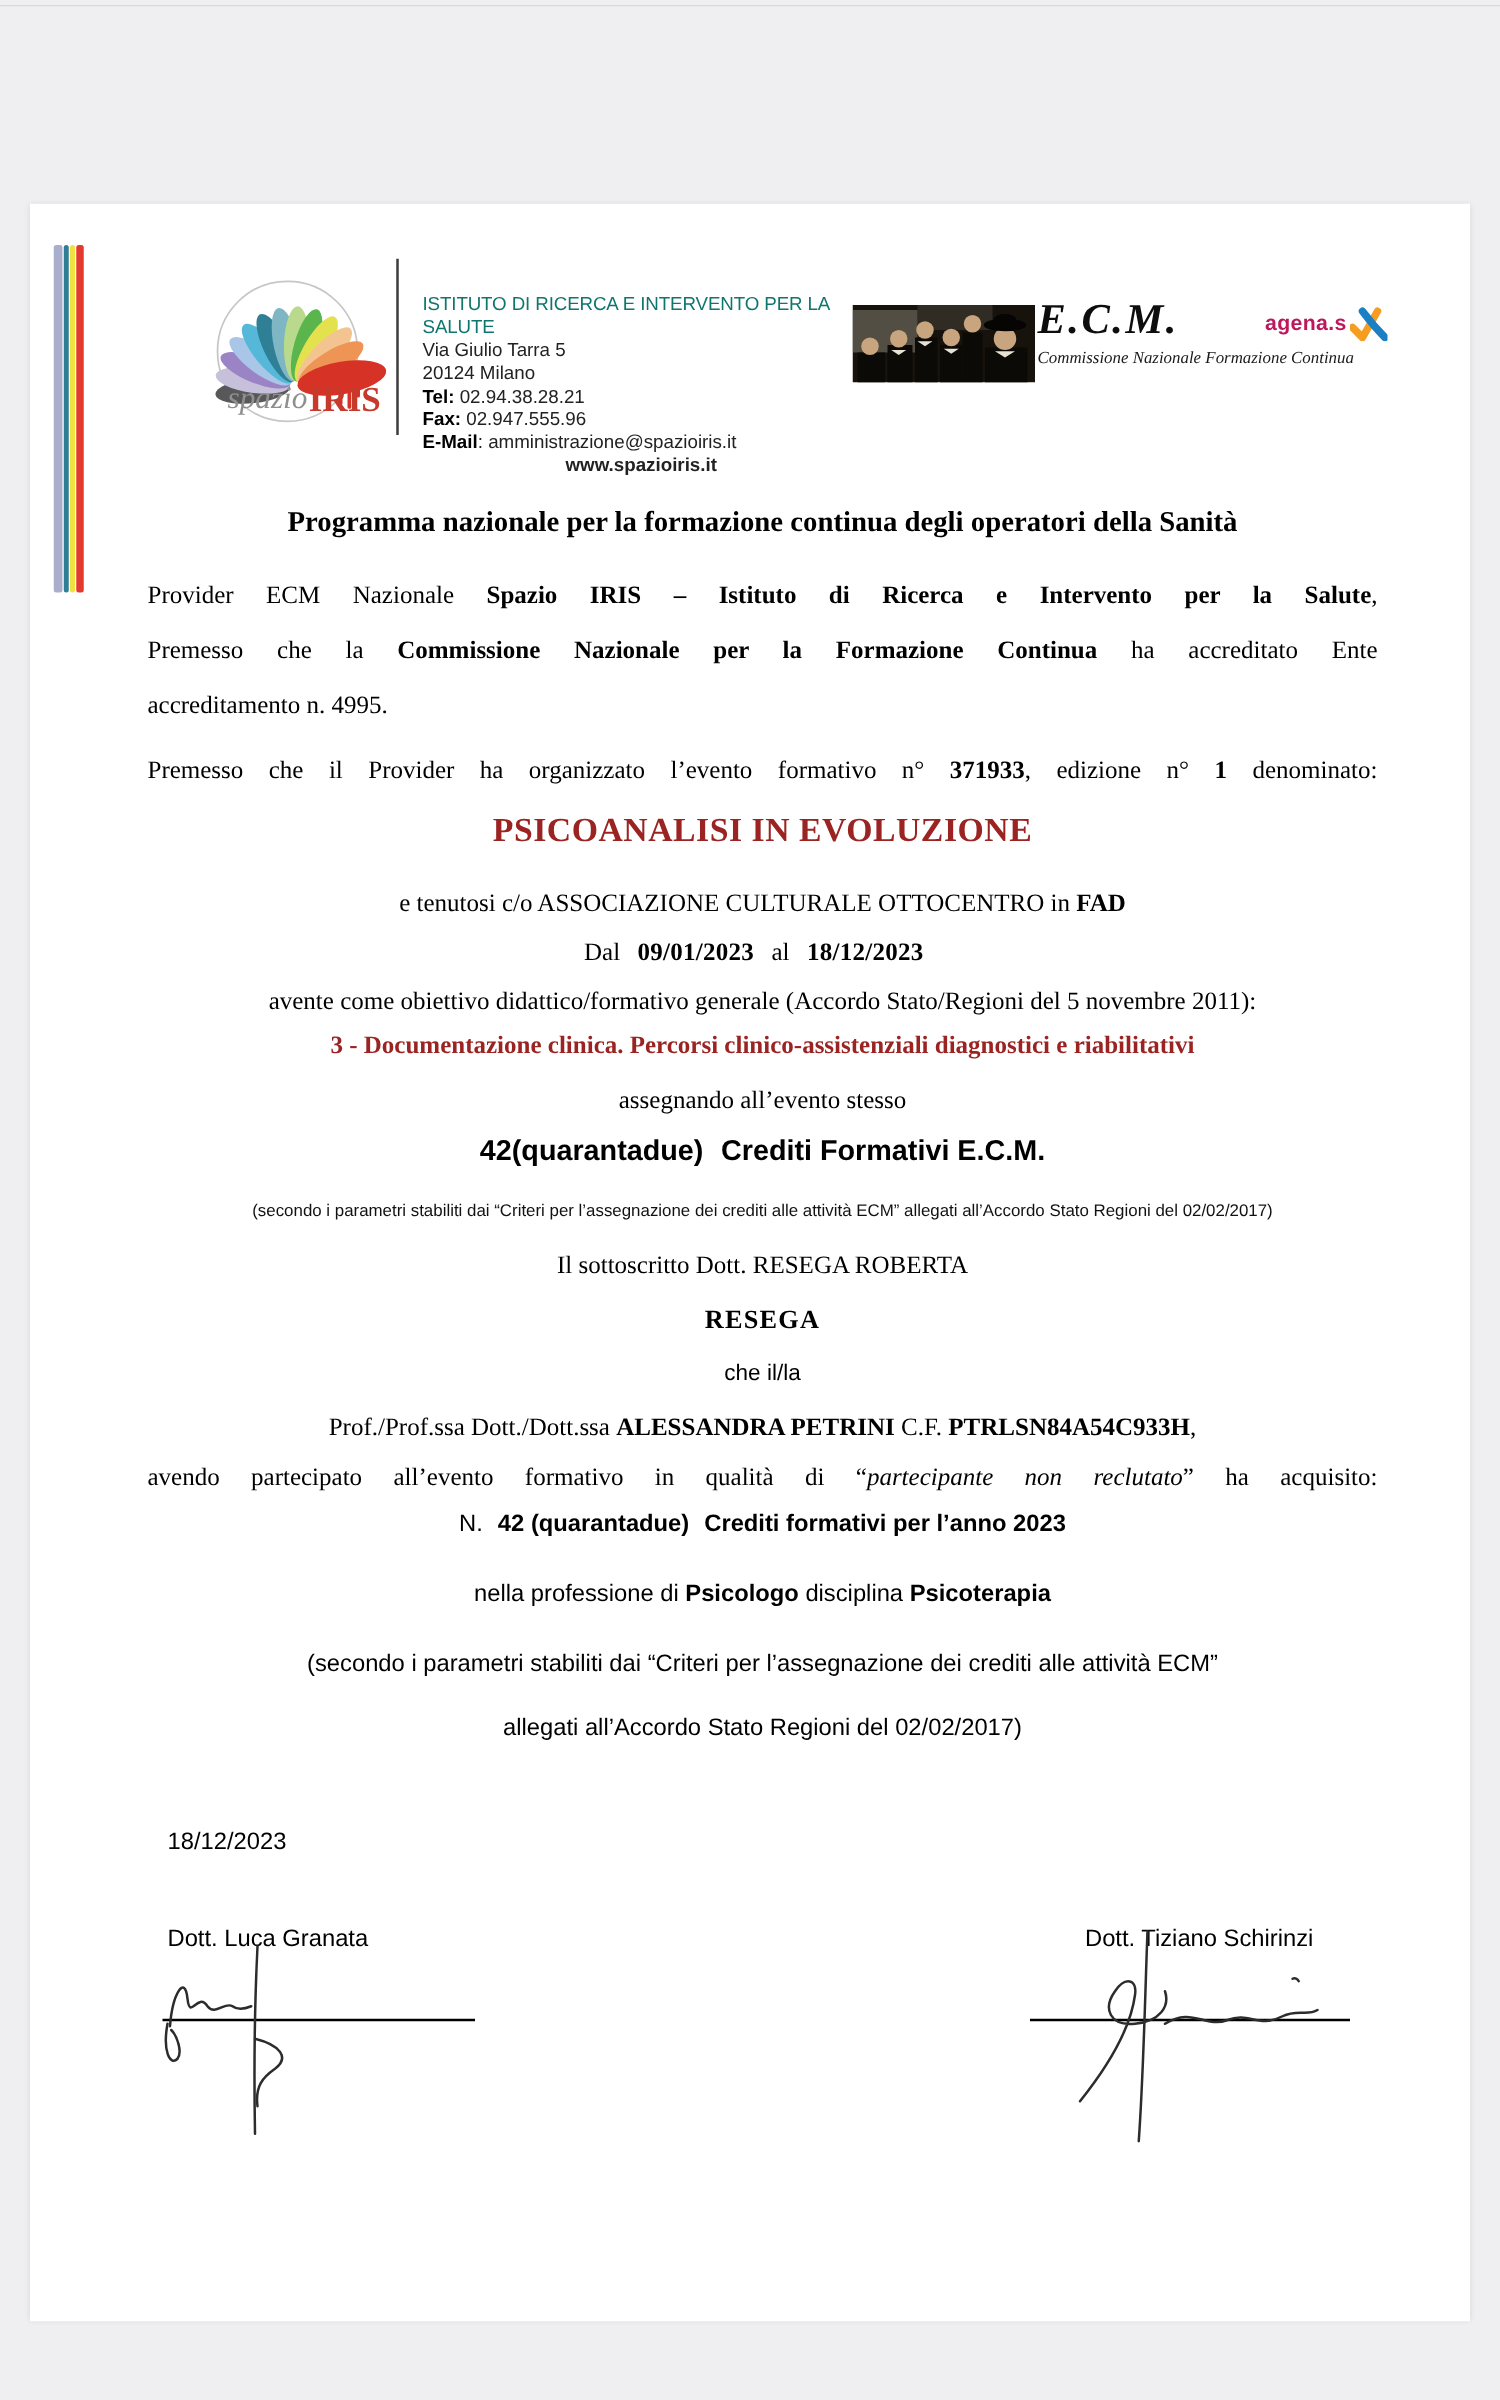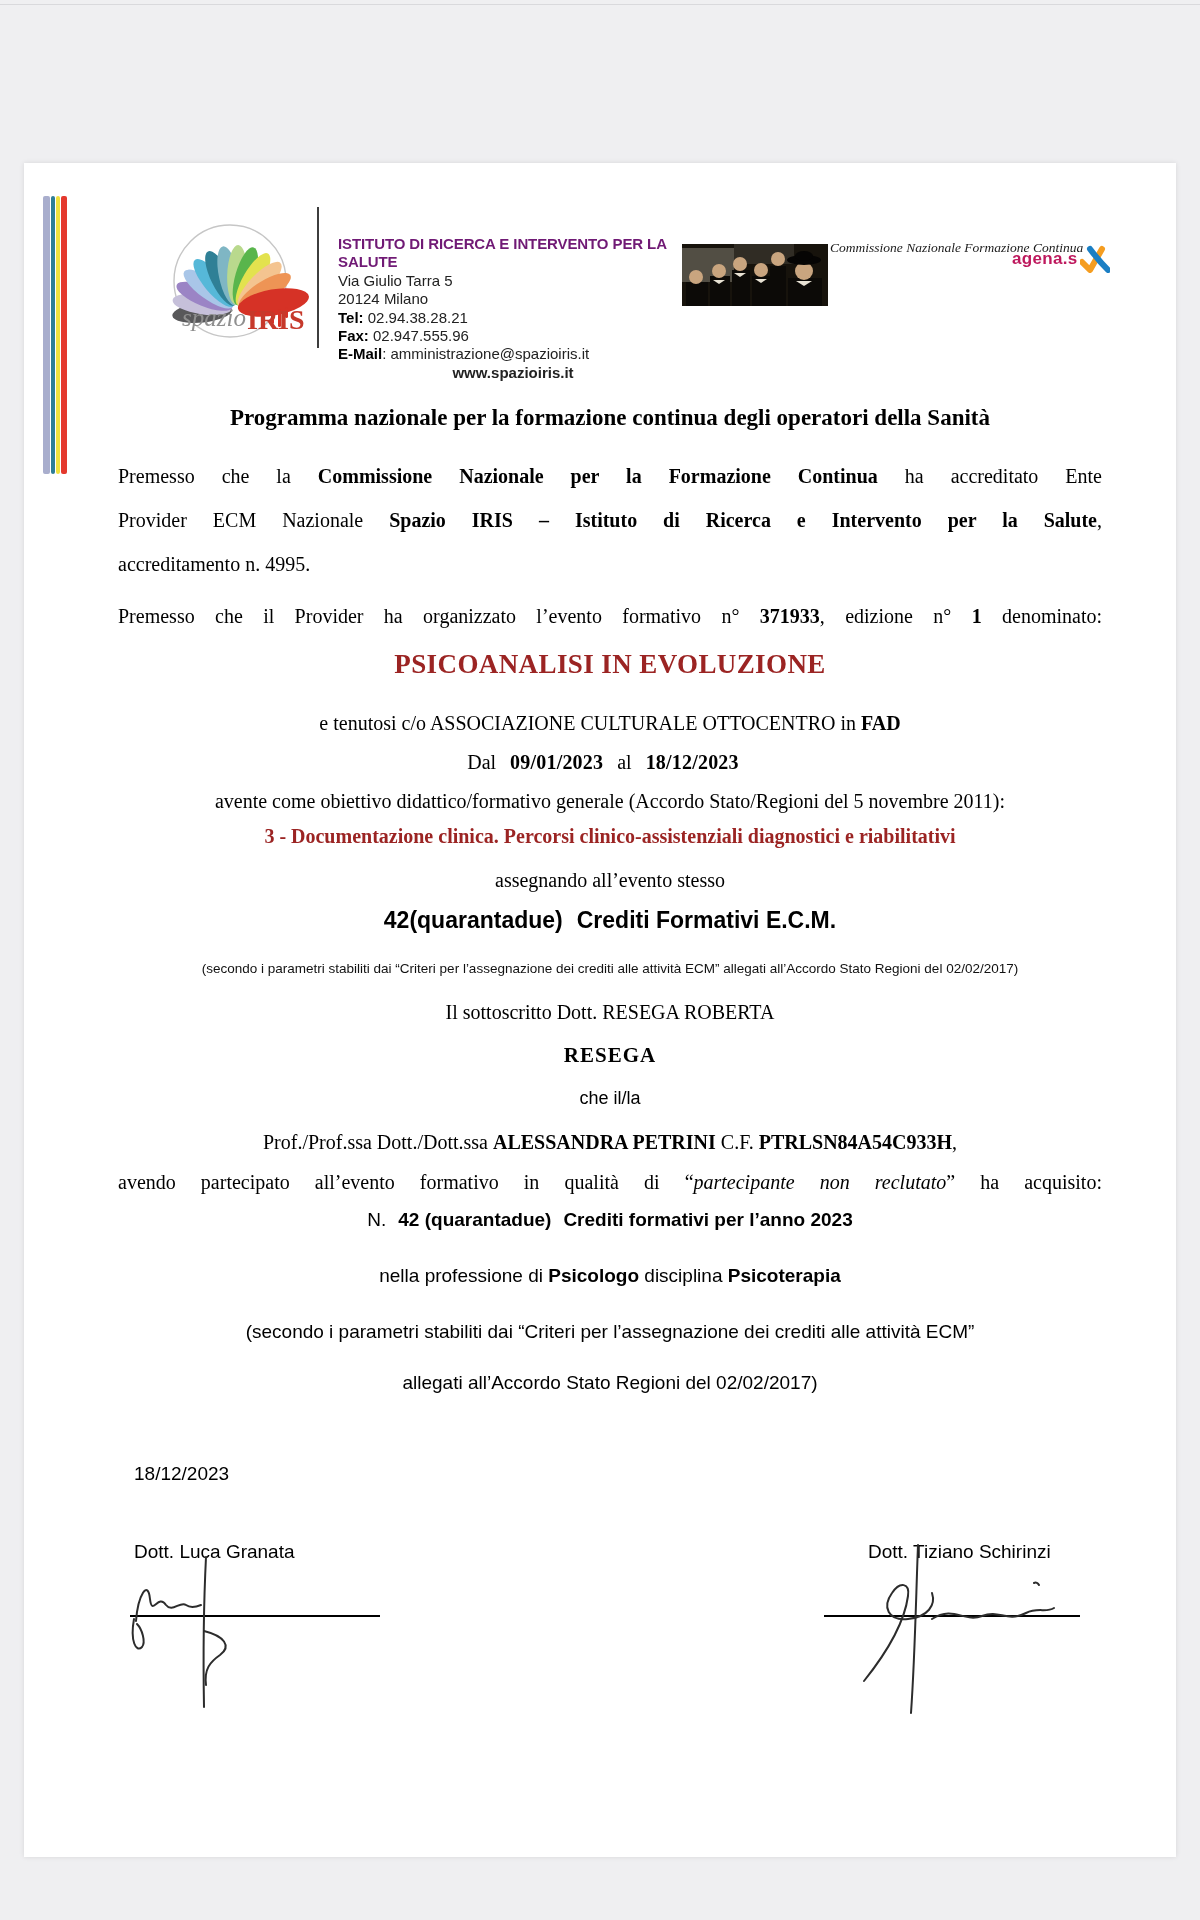--- a/index.html
+++ b/index.html
@@ -12,21 +12,21 @@
   
   .stripe-bar{position:absolute;left:19px;top:33px;width:25px;height:278px;display:flex;gap:1px;}
   .stripe{height:100%;border-radius:2px;}
   .s1{width:7px;} .s2{width:4px;} .s3{width:4px;} .s4{width:6px;}
 
   .logo-box{position:absolute;left:134px;top:60px;width:162px;height:120px;}
   .vdivider{position:absolute;left:293px;top:44px;width:2px;height:141px;background:#3d3d3d;}
 
   .institute{position:absolute;left:314px;top:72px;width:350px;
              font-size:15px;line-height:18.4px;color:#222;}
-  .inst-name{font-weight:bold;font-size:15px;color:#701a75;letter-spacing:-0.1px;}
+  .inst-name{font-weight:normal;font-size:15px;color:#0f766e;letter-spacing:-0.1px;}
   .inst-web{font-weight:bold;text-align:center;}
   .institute b{color:#000;}
 
   .ecm-strip{position:absolute;left:658px;top:81px;width:146px;height:62px;}
   .ecm-text{position:absolute;left:806px;top:74px;width:290px;font-family:"Liberation Serif",serif;}
   .ecm-title{font-style:italic;font-weight:bold;font-size:34px;letter-spacing:2px;color:#0d0d0d;}
   .ecm-sub{font-style:italic;font-size:13.5px;margin-top:3px;white-space:nowrap;color:#1a1a1a;}
 
   .agenas{position:absolute;left:988px;top:82px;display:flex;align-items:center;gap:3px;}
   .agenas-text{font-size:17px;font-weight:bold;letter-spacing:.3px;}
@@ -152,38 +152,39 @@
           <rect x="106" y="34" width="34" height="28" fill="#0c0a07"></rect>
           <circle cx="122" cy="27" r="9" fill="#c9a57f"></circle>
           <ellipse cx="122" cy="16" rx="17" ry="5" fill="#060504"></ellipse>
           <ellipse cx="122" cy="12" rx="9" ry="5" fill="#060504"></ellipse>
           <path d="M114,37 l8,5 l8,-5 z" fill="#e8e2d4"></path>
         </g>
       </svg>
     </div>
 
     <div class="ecm-text">
+      <div class="ecm-title">E.C.M.</div>
       <div class="ecm-sub">Commissione Nazionale Formazione Continua</div>
     </div>
 
     <div class="agenas">
       <span class="agenas-text" style="color:#be185d">agena.s</span>
       <svg width="30" height="28" viewBox="0 0 30 28">
         <path d="M2,17 L10,25 L22,4" fill="none" stroke="#f59d20" stroke-width="6" stroke-linecap="round" stroke-linejoin="round"></path>
         <path d="M10,4 C16,12 22,19 28,25" fill="none" stroke="#1b7fc4" stroke-width="6" stroke-linecap="round"></path>
       </svg>
     </div>
 
     <div class="doc">
 
       <div class="b-title">Programma nazionale per la formazione continua degli operatori della Sanità</div>
 
       <div class="b-p1">
+        <div class="jline"><span>Provider ECM Nazionale </span><b>Spazio IRIS – Istituto di Ricerca e Intervento per la Salute</b><span>,</span></div>
         <div class="jline"><span>Premesso che la </span><b>Commissione Nazionale per la Formazione Continua</b><span> ha accreditato Ente</span></div>
-        <div class="jline"><span>Provider ECM Nazionale </span><b>Spazio IRIS – Istituto di Ricerca e Intervento per la Salute</b><span>,</span></div>
         <div class="jline lastleft"><span>accreditamento n. 4995.</span></div>
       </div>
 
       <div class="b-p2 jlast">
         <span>Premesso che il Provider ha organizzato l’evento formativo n° </span><b>371933</b><span>, edizione n° </span><b>1</b><span> denominato:</span>
       </div>
 
       <div class="b-event red">PSICOANALISI IN EVOLUZIONE</div>
 
       <div class="b-venue serif20 center">

